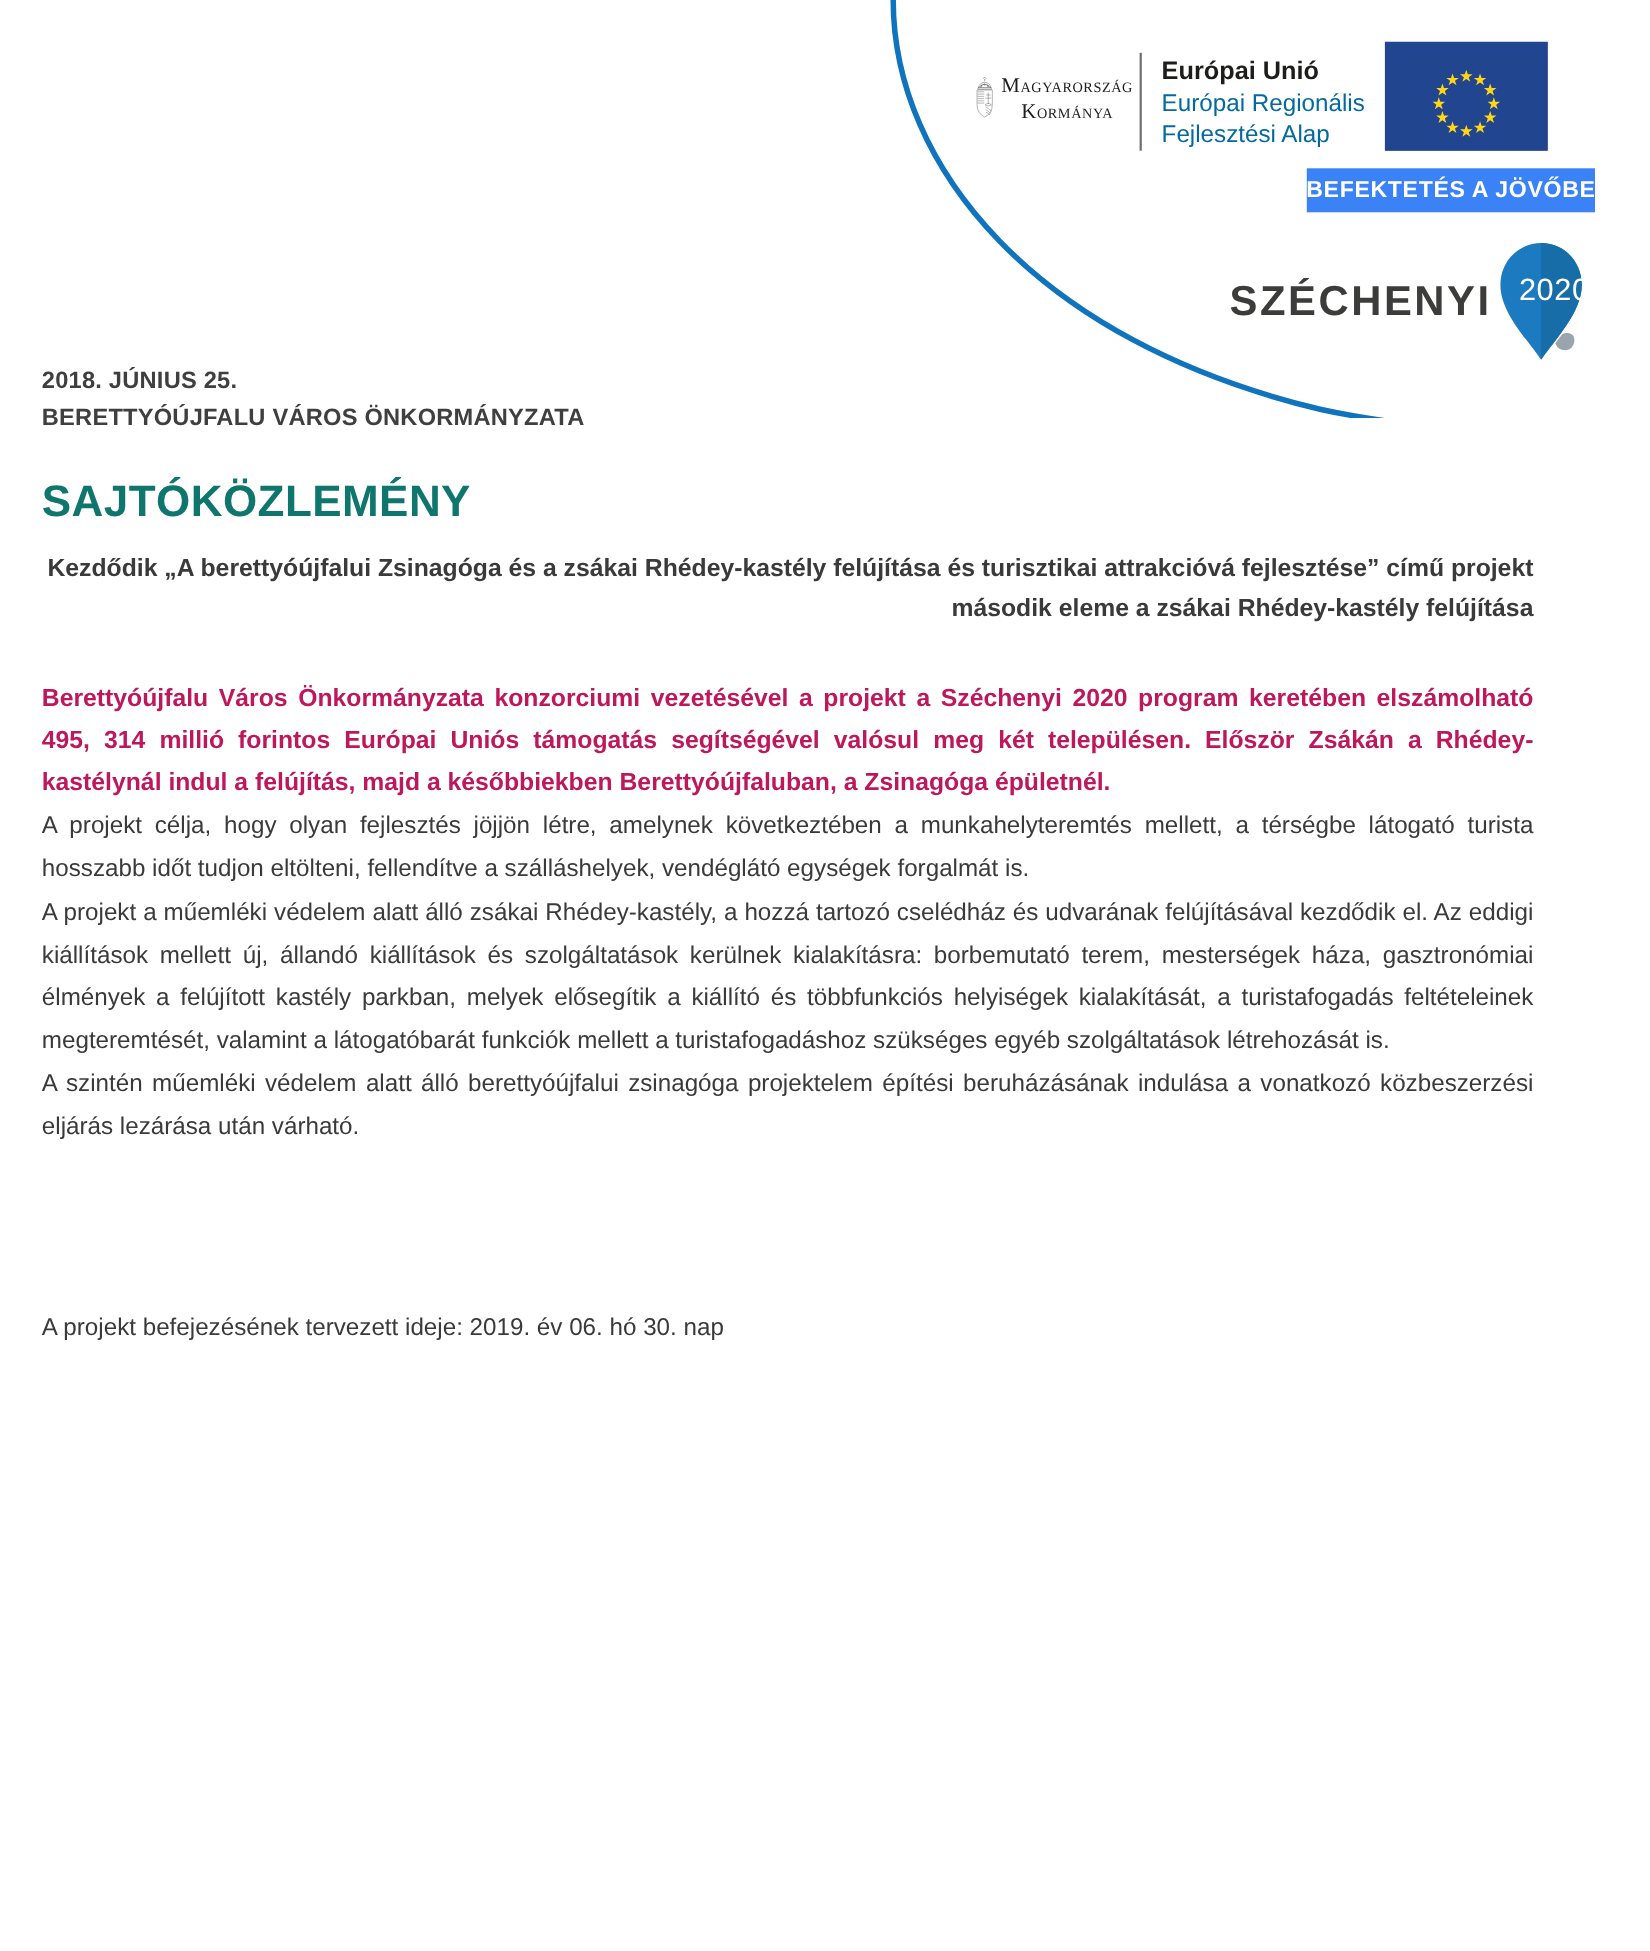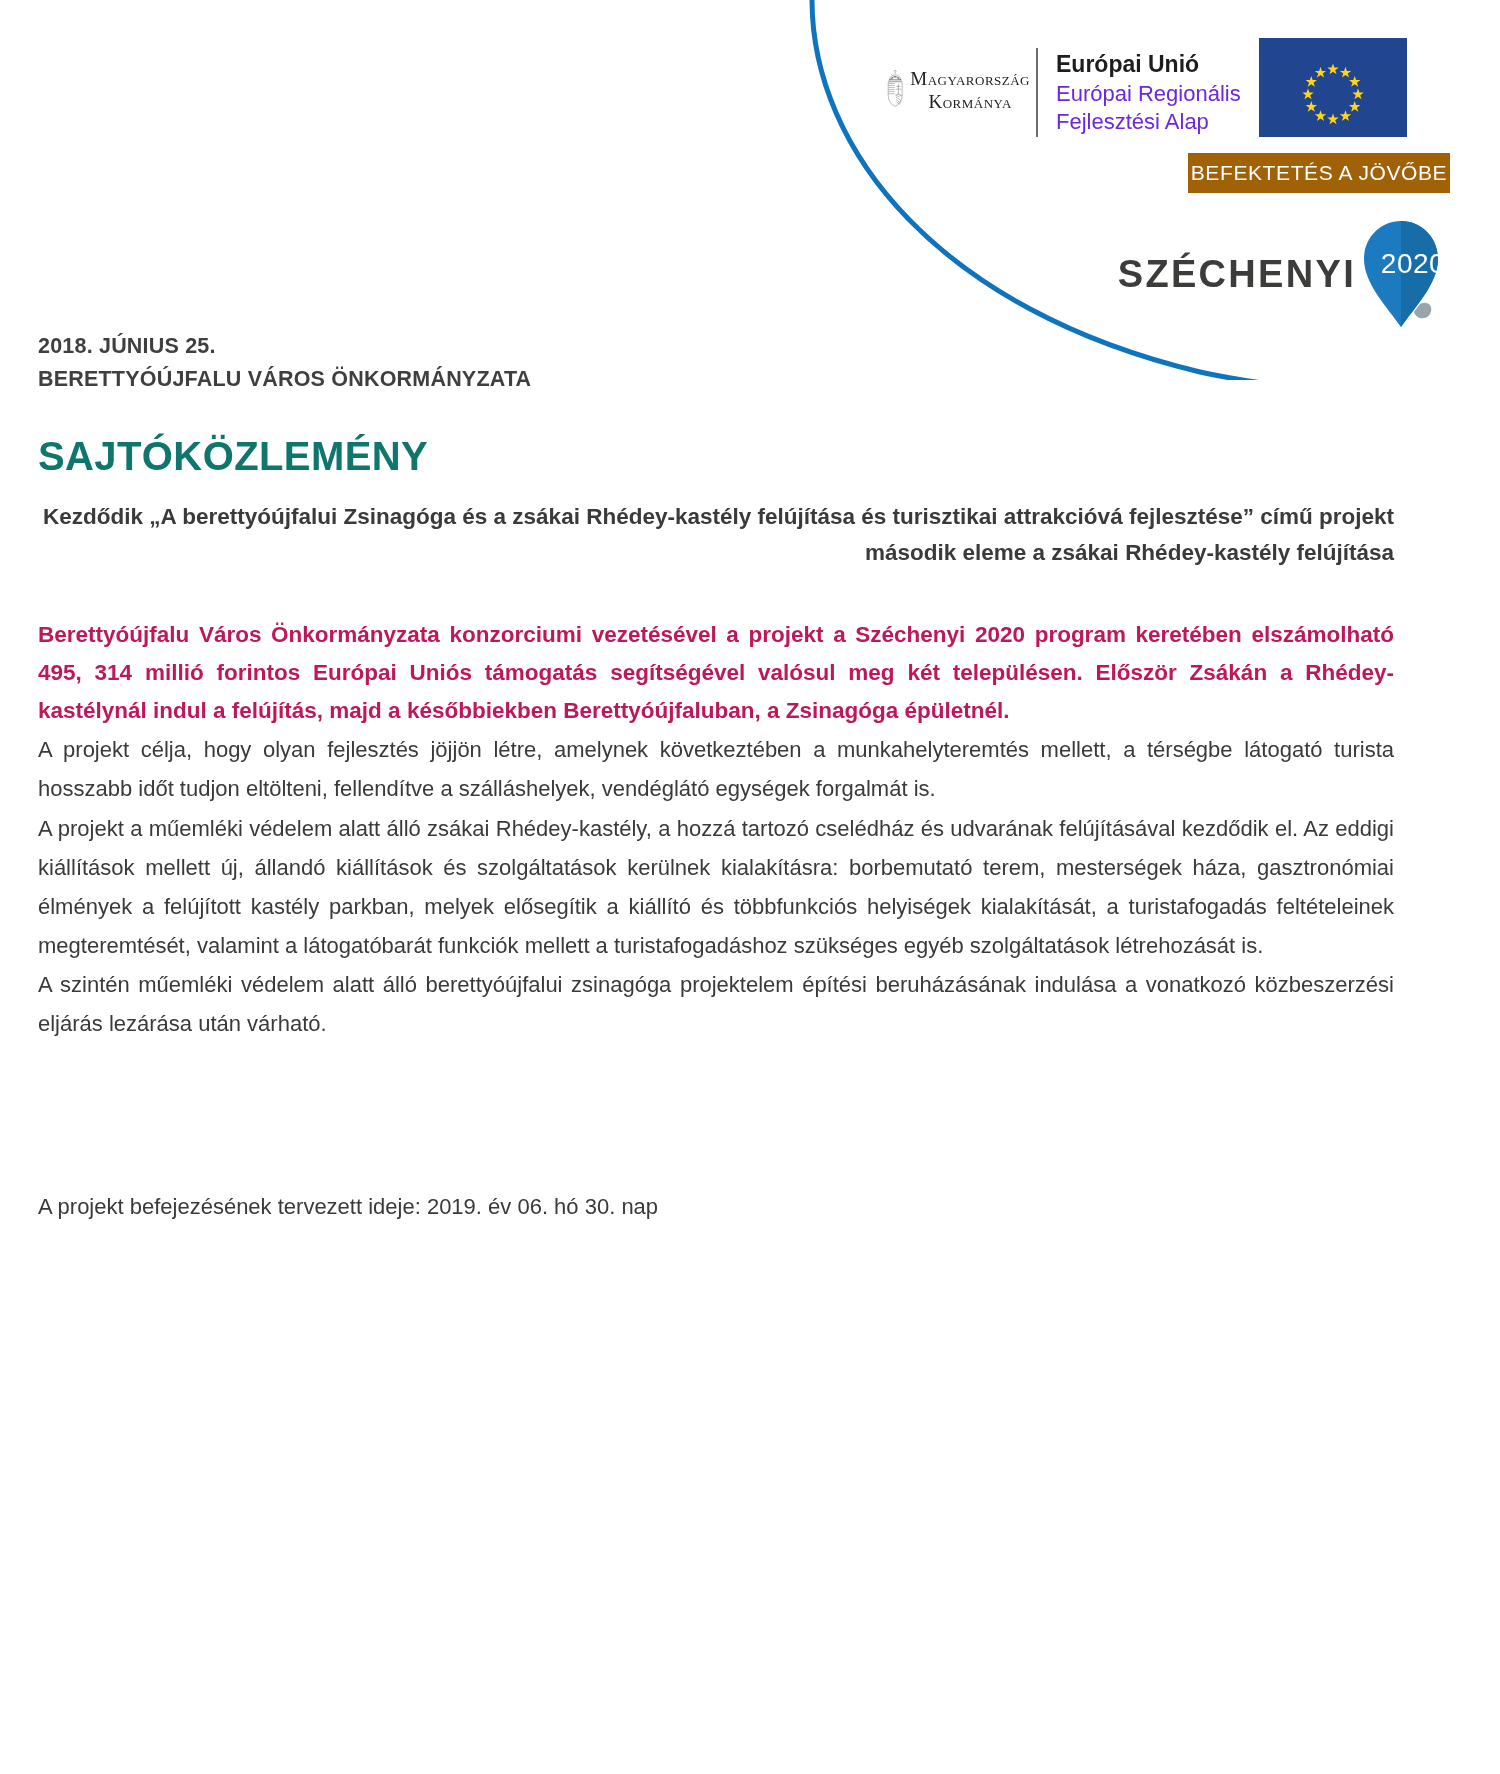--- a/index.html
+++ b/index.html
@@ -79,42 +79,42 @@
     padding-top: 2px;
   }
   .eu-text .l1 {
     font-size: 23px;
     font-weight: bold;
     color: #1d1d1b;
     white-space: nowrap;
   }
   .eu-text .l2, .eu-text .l3 {
     font-size: 22px;
-    color: #6d28d9;
+    color: #0369a1;
     white-space: nowrap;
   }
   .eu-flag {
     width: 148px;
     height: 99px;
     margin-left: 18px;
     background: #21458f;
     position: relative;
     flex: none;
   }
   .eu-flag svg { display:block; width: 100%; height: 100%; }
 
   .befektetes {
     margin-top: 16px;
     margin-left: 152px;
     width: 262px;
     height: 40px;
-    background: #a16207;
+    background: #3b82f6;
     color: #ffffff;
     font-size: 21px;
-    font-weight: normal;
+    font-weight: bold;
     letter-spacing: 0.6px;
     display: flex;
     align-items: center;
     justify-content: center;
     white-space: nowrap;
   }
 
   
   .szechenyi {
     position: absolute;

